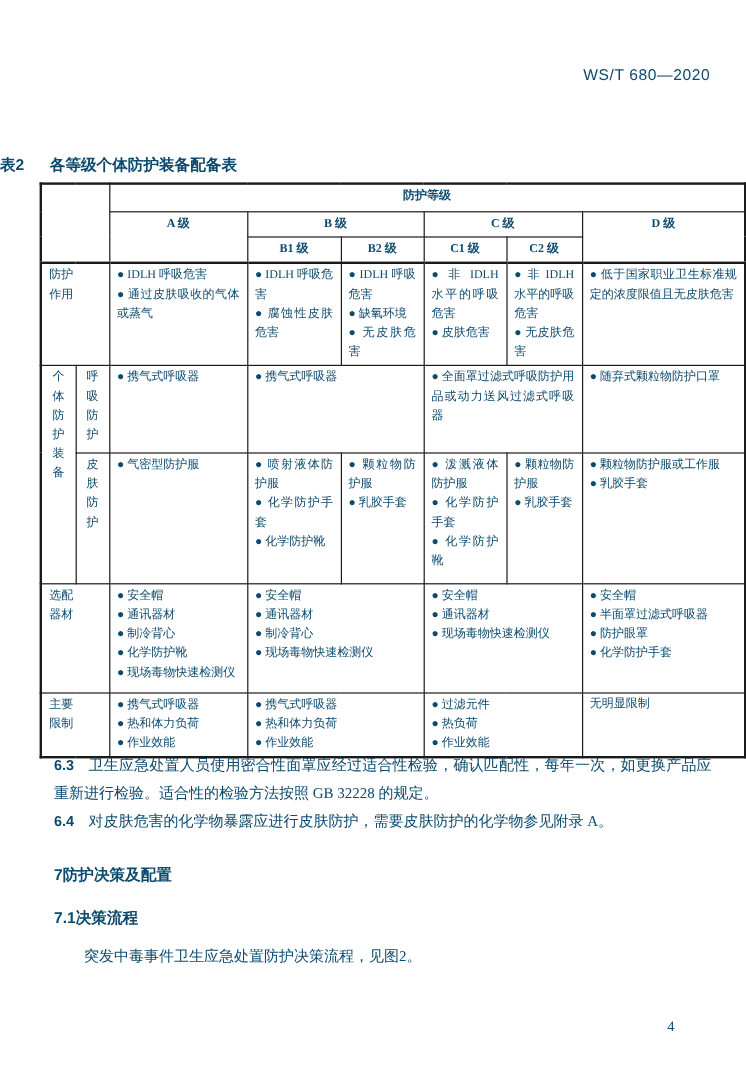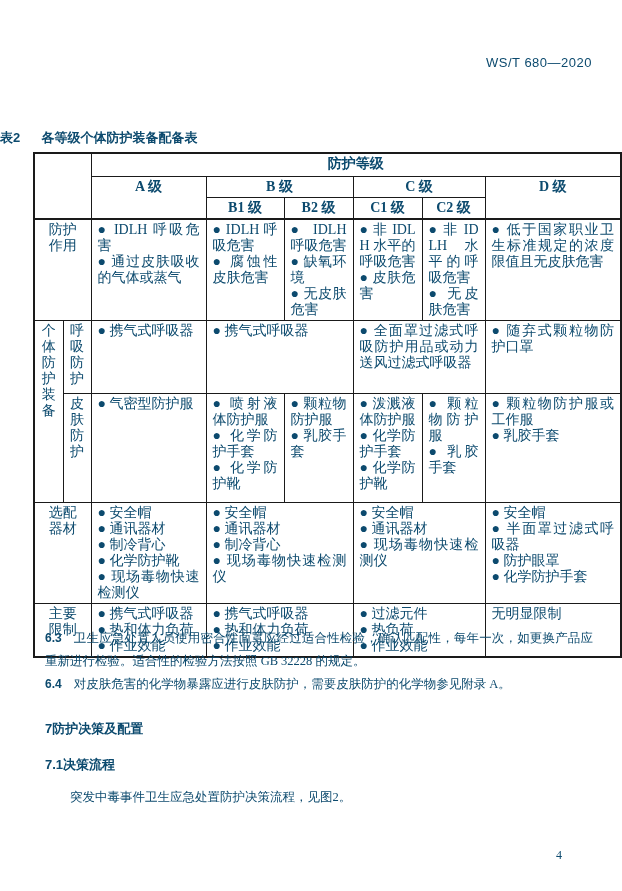--- a/index.html
+++ b/index.html
@@ -19,36 +19,36 @@
   .table-title{
     position:absolute;top:129px;left:0;width:622px;
     font-weight:bold;font-size:13px;
     font-family:"Liberation Sans","DejaVu Sans",sans-serif;
   }
   table.main{
     position:absolute;top:152px;left:33px;
     border-collapse:collapse;table-layout:fixed;
     width:587px;
     border:2px solid #1a1a1a;
-    font-size:14px;
+    font-size:10px;
   }
   table.main td{
     border:1px solid #1a1a1a;
     padding:2px 6px;
     vertical-align:top;
     word-break:break-all;
     line-height:16px;
   }
   tr.sep-top td{border-top:2px solid #1a1a1a;}
   td.hd{
     text-align:center;vertical-align:middle;
     font-weight:bold;padding:1px 2px;
   }
   td.lbl{
-    text-align:center;vertical-align:middle;
+    text-align:left;vertical-align:middle;
     white-space:pre-line;padding:2px 1px;line-height:19px;
   }
   td.vlbl{
     text-align:center;vertical-align:middle;
     white-space:pre-line;line-height:17px;padding:2px 0;
   }
   .bullet-item{text-align:justify;}
   .plain-cell{text-align:left;font-family:Liberation Mono, monospace;}
   .text-block{
     position:absolute;top:627px;left:45px;width:548px;

